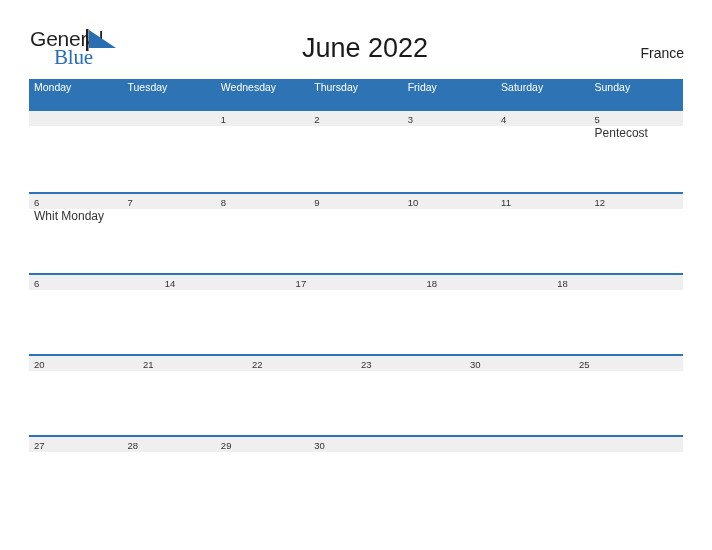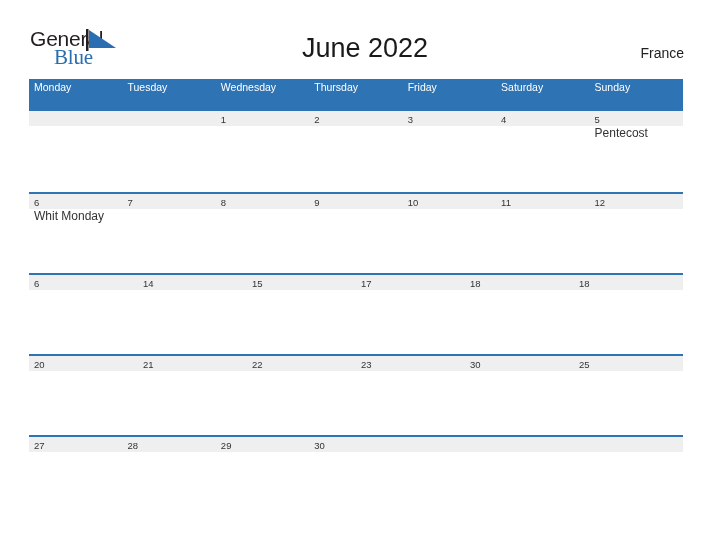--- a/index.html
+++ b/index.html
@@ -264,24 +264,20 @@
         <div class="day-cell">
           <div class="daynum-band"></div>
           <span class="day-number">6</span>
         </div>
         <div class="day-cell">
           <div class="daynum-band"></div>
           <span class="day-number">14</span>
         </div>
         <div class="day-cell">
           <div class="daynum-band"></div>
-          <span class="day-number">15</span>
-        </div>
-        <div class="day-cell">
-          <div class="daynum-band"></div>
           <span class="day-number">17</span>
         </div>
         <div class="day-cell">
           <div class="daynum-band"></div>
           <span class="day-number">18</span>
         </div>
         <div class="day-cell">
           <div class="daynum-band"></div>
           <span class="day-number">18</span>
         </div>

